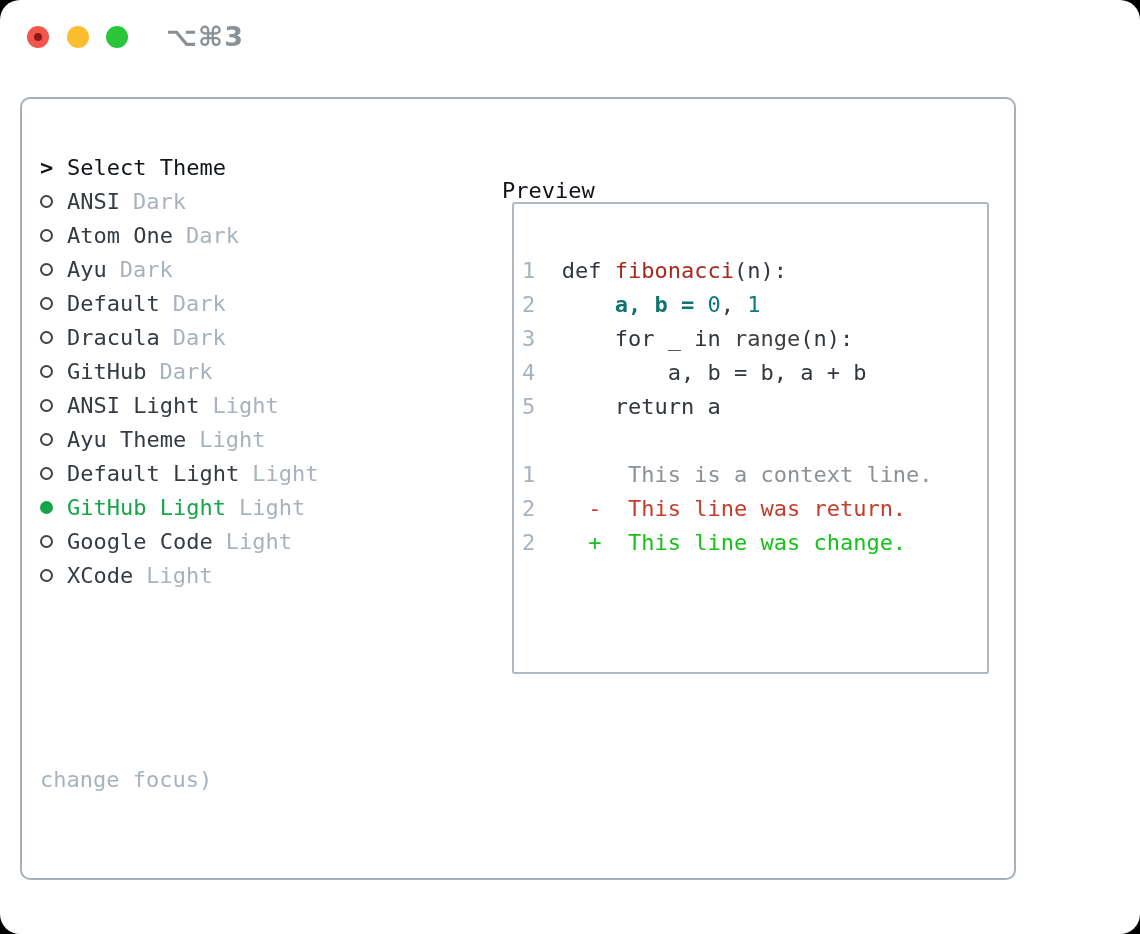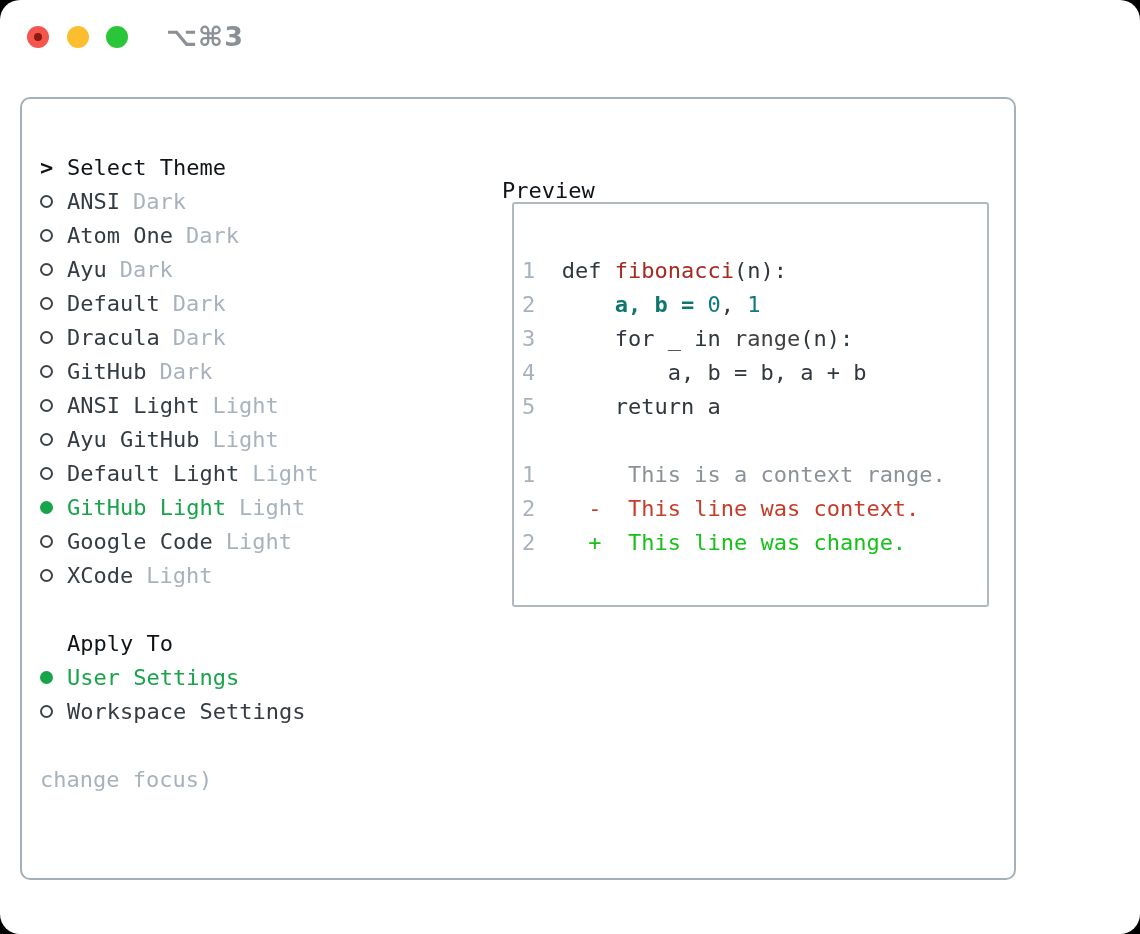--- a/index.html
+++ b/index.html
@@ -48,21 +48,21 @@
   .t-name { color:var(--text_dark); }
   .t-name.sel { color:var(--accent_green);text-align:right; }
   .t-variant { color:var(--muted_gray); margin-left:13px; }
 
   
   .preview-title {
     position:absolute; left:480px; top:51px; height:34px; line-height:34px;
     font-size:22px; font-weight:normal; color:var(--text_black);margin-top:24px;
   }
   .preview-box {
-    position:absolute; left:490px; top:103px; width:477px; height:405px;
+    position:absolute; left:490px; top:103px; width:477px; height:472px;
     border:2px solid var(--border_box); border-radius:3px; background:#fff;
     overflow:hidden;
   }
   #code-block { padding:50px 0 0 8px; font-size:22px; }
   .code-line { height:34px; line-height:34px; white-space:pre; }
 </style>
 </head>
 <body>
 
 <div class="window">
@@ -86,52 +86,43 @@
         <span class="hdr">Select Theme</span>
       </div>
 
     <div class="row"><span class="marker"><span class="circle"></span></span><span class="t-name">ANSI</span><span class="t-variant">Dark</span></div>
         <div class="row"><span class="marker"><span class="circle"></span></span><span class="t-name">Atom One</span><span class="t-variant">Dark</span></div>
         <div class="row"><span class="marker"><span class="circle"></span></span><span class="t-name">Ayu</span><span class="t-variant">Dark</span></div>
         <div class="row"><span class="marker"><span class="circle"></span></span><span class="t-name">Default</span><span class="t-variant">Dark</span></div>
         <div class="row"><span class="marker"><span class="circle"></span></span><span class="t-name">Dracula</span><span class="t-variant">Dark</span></div>
         <div class="row"><span class="marker"><span class="circle"></span></span><span class="t-name">GitHub</span><span class="t-variant">Dark</span></div>
         <div class="row"><span class="marker"><span class="circle"></span></span><span class="t-name">ANSI Light</span><span class="t-variant">Light</span></div>
-        <div class="row"><span class="marker"><span class="circle"></span></span><span class="t-name">Ayu GitHub</span><span class="t-variant">Light</span></div>
+        <div class="row"><span class="marker"><span class="circle"></span></span><span class="t-name">Ayu Theme</span><span class="t-variant">Light</span></div>
         <div class="row"><span class="marker"><span class="circle"></span></span><span class="t-name">Default Light</span><span class="t-variant">Light</span></div>
         <div class="row"><span class="marker"><span class="circle sel"></span></span><span class="t-name sel">GitHub Light</span><span class="t-variant">Light</span></div>
         <div class="row"><span class="marker"><span class="circle"></span></span><span class="t-name">Google Code</span><span class="t-variant">Light</span></div>
         <div class="row"><span class="marker"><span class="circle"></span></span><span class="t-name">XCode</span><span class="t-variant">Light</span></div>
       </div>
 
-    <div class="list" id="apply-list">
-      <div class="row">
-        <span class="marker"></span>
-        <span class="hdr2">Apply To</span>
-      </div>
-
-    <div class="row"><span class="marker"><span class="circle sel"></span></span><span class="t-name sel">User Settings</span></div>
-        <div class="row"><span class="marker"><span class="circle"></span></span><span class="t-name">Workspace Settings</span></div>
-      </div>
 
     <div class="list" id="help-text">
       <div class="row">change focus)</div>
     </div>
 
     <div class="preview-title">Preview</div>
 
     <div class="preview-box">
       <div id="code-block">
 
       <div class="code-line"><span style="color: rgb(168, 178, 189);">1  </span><span style="color: rgb(48, 55, 62);">def </span><span style="color: rgb(167, 42, 33);">fibonacci</span><span style="color: rgb(48, 55, 62);">(n):</span></div>
           <div class="code-line"><span style="color: rgb(168, 178, 189);">2      </span><span style="color: #0f766e; font-weight: bold;">a, b = </span><span style="color: rgb(13, 122, 128);">0</span><span style="color: rgb(48, 55, 62);">, </span><span style="color: rgb(13, 122, 128);">1</span></div>
           <div class="code-line"><span style="color: rgb(168, 178, 189);">3      </span><span style="color: rgb(48, 55, 62);">for _ in </span><span style="color: #404040;">range</span><span style="color: rgb(48, 55, 62);">(n):</span></div>
           <div class="code-line"><span style="color: rgb(168, 178, 189);">4          </span><span style="color: rgb(48, 55, 62);">a, b = b, a + b</span></div>
           <div class="code-line"><span style="color: rgb(168, 178, 189);">5      </span><span style="color: rgb(48, 55, 62);">return a</span></div>
           <div class="code-line"></div>
-          <div class="code-line"><span style="color: rgb(168, 178, 189);">1       </span><span style="color: rgb(138, 145, 153);">This is a context range.</span></div>
-          <div class="code-line"><span style="color: rgb(168, 178, 189);">2    </span><span style="color: rgb(198, 60, 41);">-  This line was context.</span></div>
+          <div class="code-line"><span style="color: rgb(168, 178, 189);">1       </span><span style="color: rgb(138, 145, 153);">This is a context line.</span></div>
+          <div class="code-line"><span style="color: rgb(168, 178, 189);">2    </span><span style="color: rgb(198, 60, 41);">-  This line was return.</span></div>
           <div class="code-line"><span style="color: rgb(168, 178, 189);">2    </span><span style="color: rgb(22, 193, 25);">+  This line was change.</span></div>
         </div>
     </div>
 
   </div>
 </div>
 
 </body></html>

